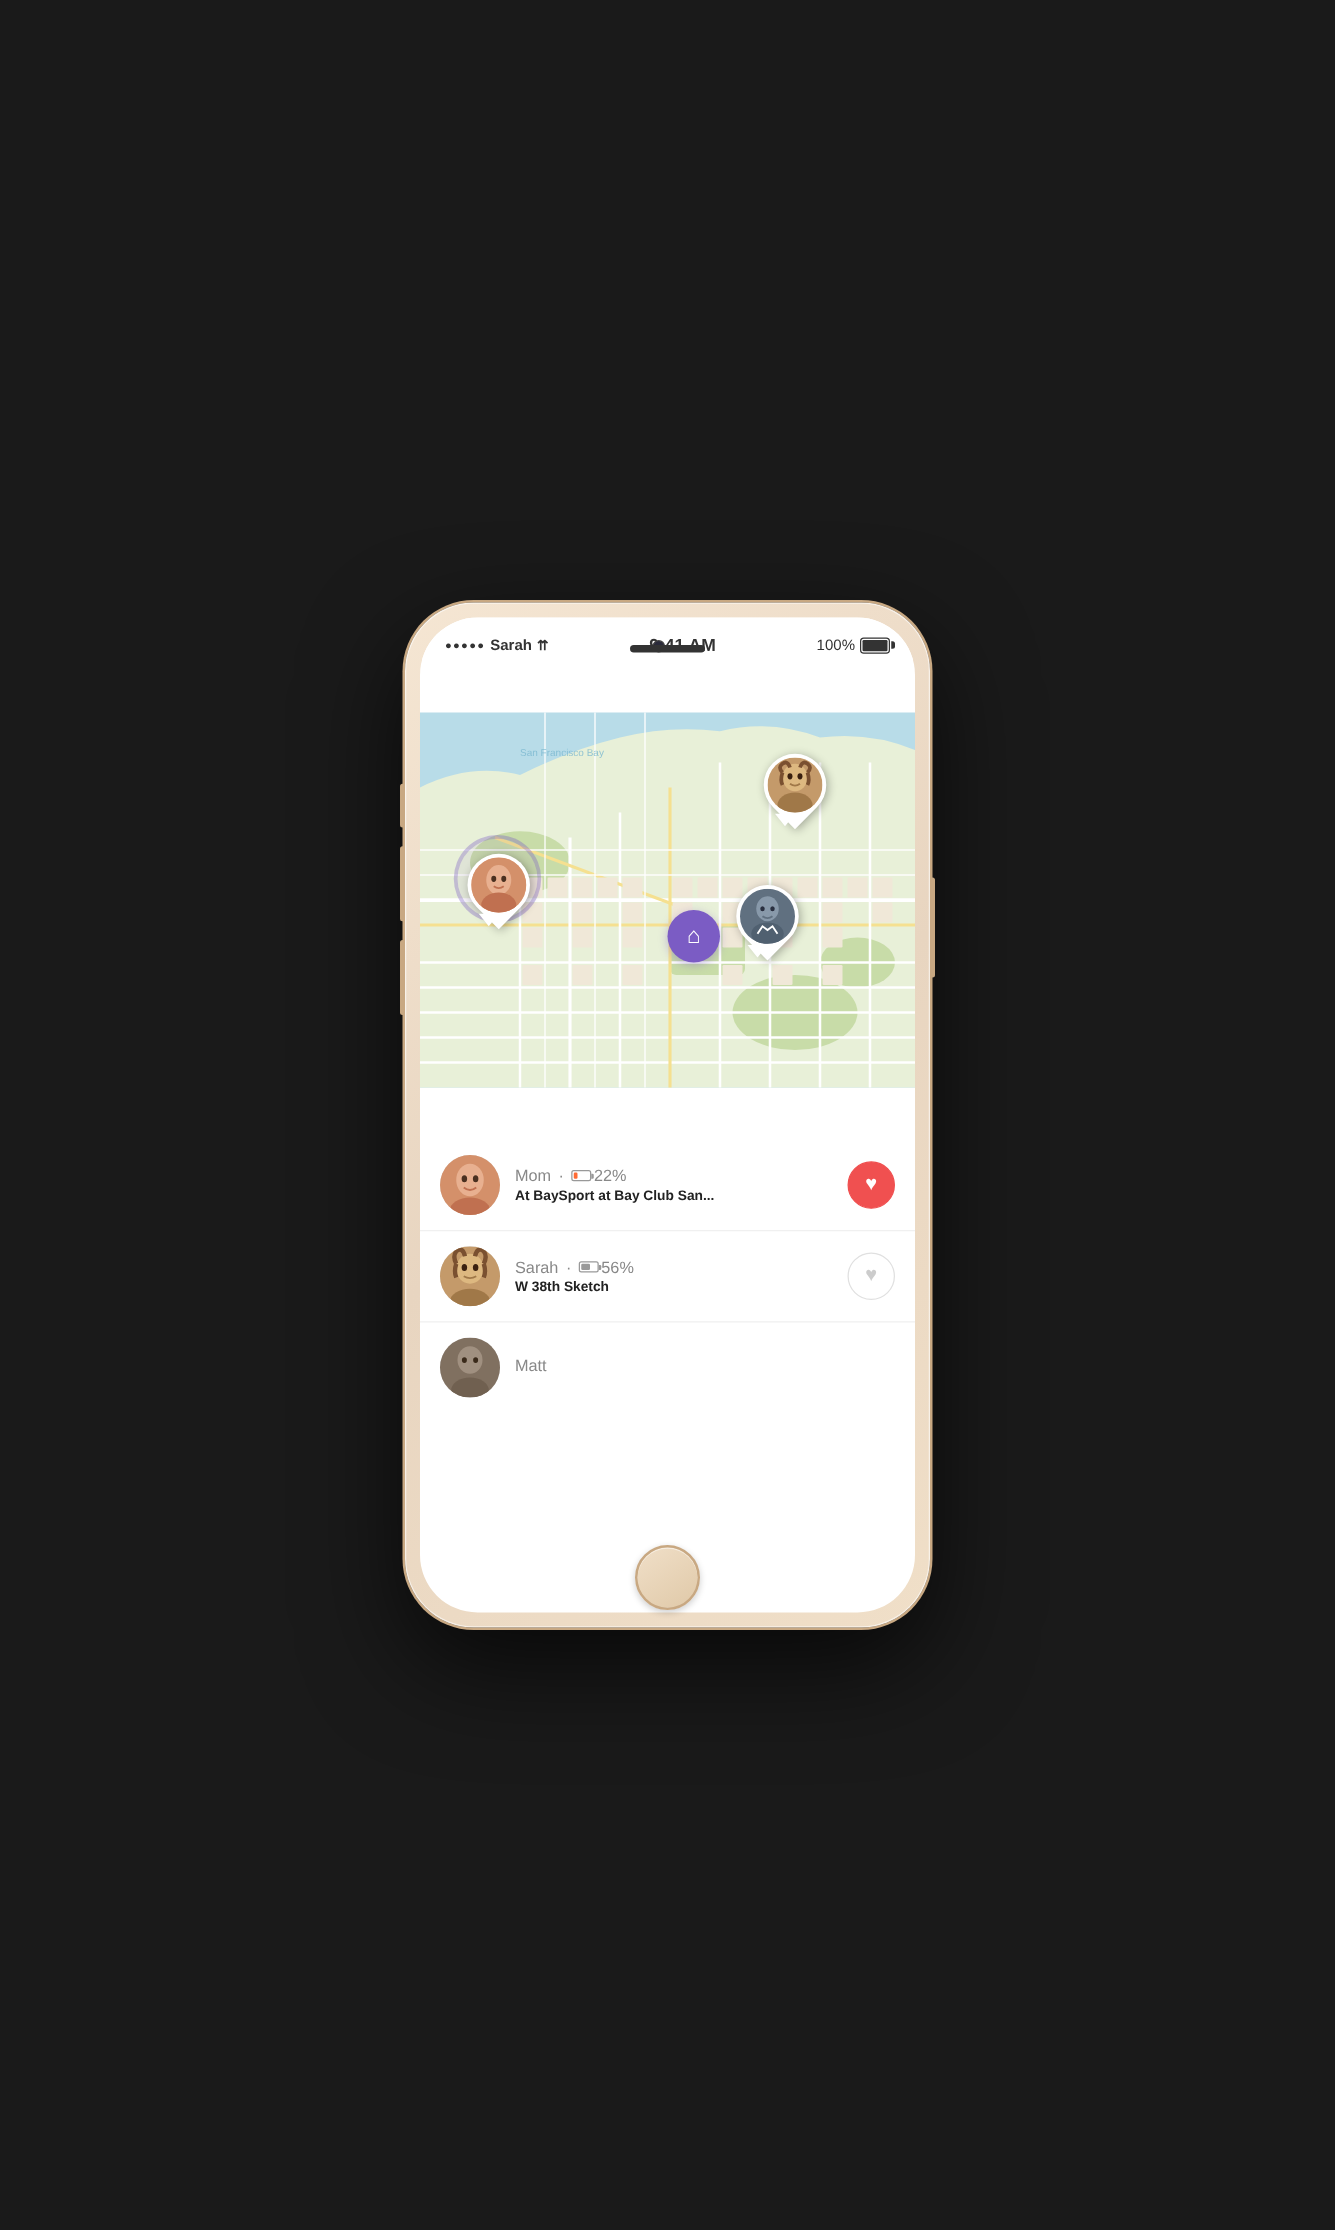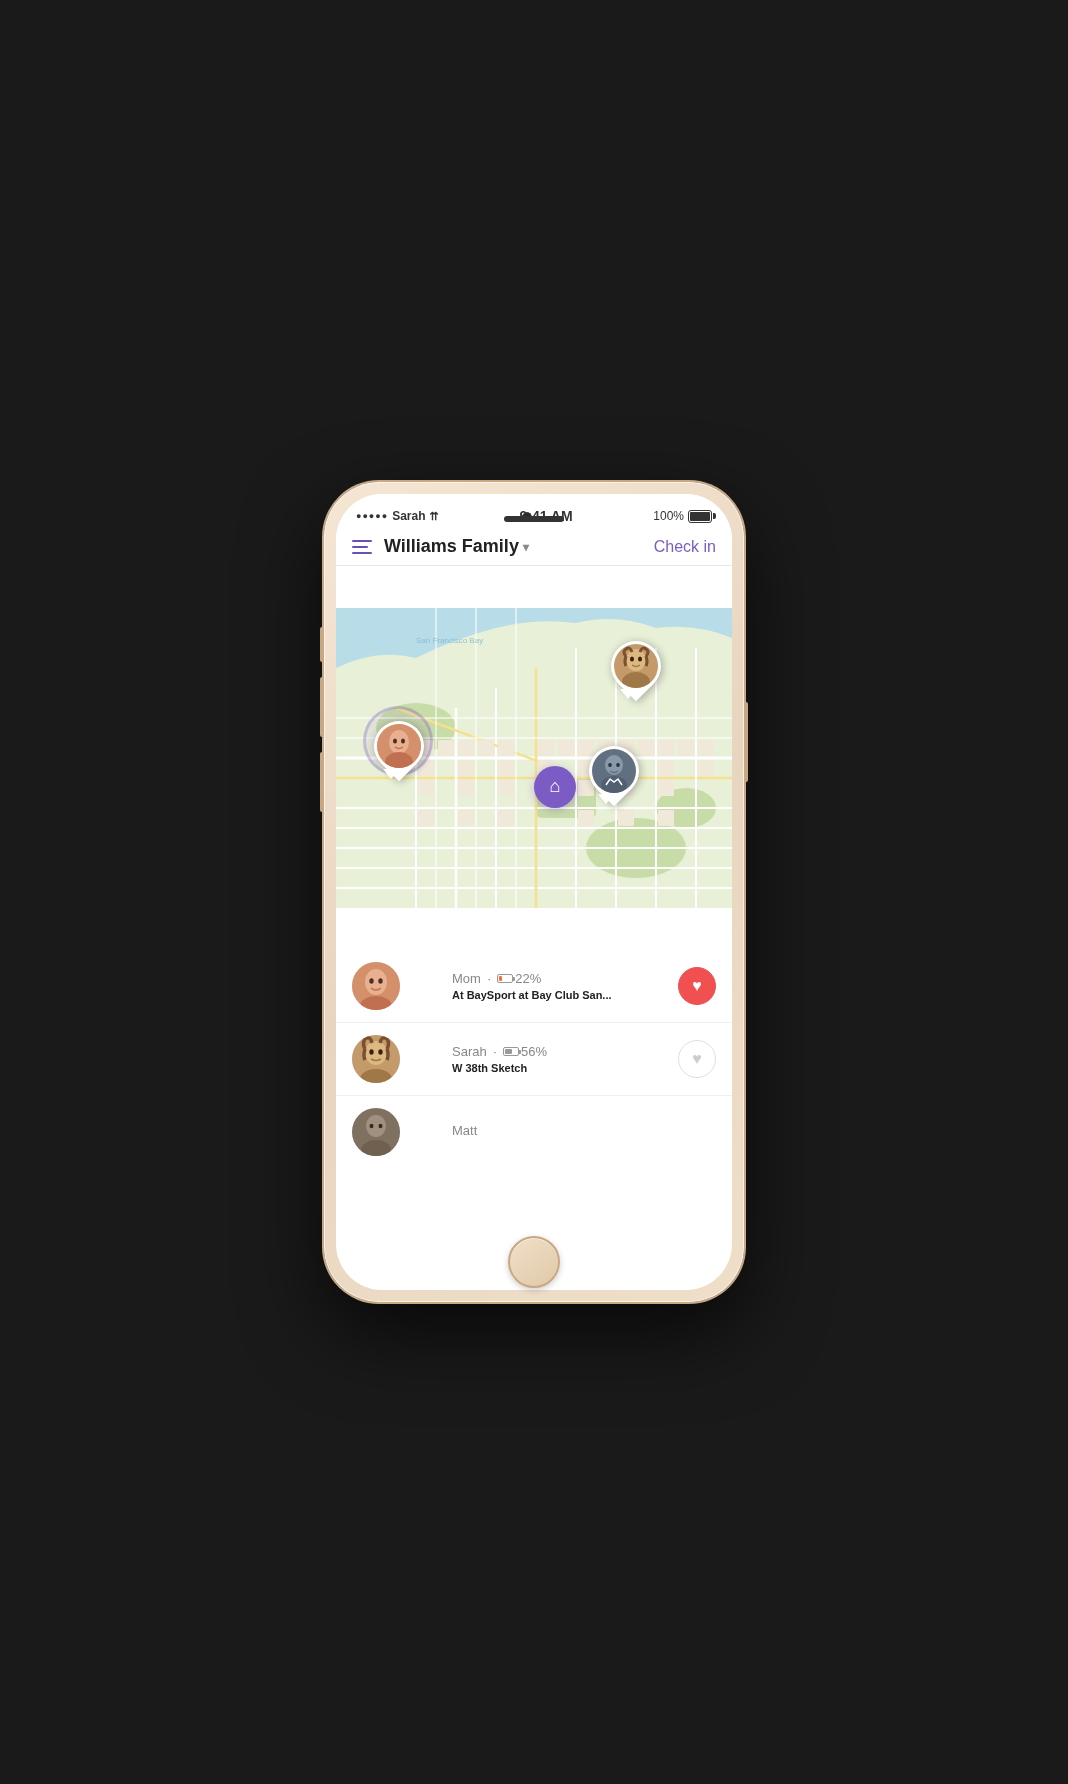--- a/index.html
+++ b/index.html
@@ -209,21 +209,20 @@
       border-radius: 50%;
       overflow: hidden;
       flex-shrink: 0;
       background: #ddd;
       display: flex;
       align-items: center;
       justify-content: center;
     }
     .member-info {
       flex: 1;
-      margin-left: 40px;
     }
     .member-name-row {
       display: flex;
       align-items: center;
       gap: 6px;
       font-size: 13px;
       color: #888;
       margin-bottom: 3px;
     }
     .battery-small {
@@ -332,32 +331,20 @@
       </div>
       <div class="status-time">9:41 AM</div>
       <div class="status-right">
         <span class="battery-pct">100%</span>
         <div class="battery-icon">
           <div class="battery-fill"></div>
         </div>
       </div>
     </div>
 
-    <div class="nav-bar">
-      <div class="hamburger-icon">
-        <div class="hamburger-line"></div>
-        <div class="hamburger-line"></div>
-        <div class="hamburger-line"></div>
-      </div>
-      <div class="nav-title">
-        <span>Williams Family</span>
-        <span class="nav-dropdown-arrow">▾</span>
-      </div>
-      <div class="check-in-btn">Check in</div>
-    </div>
 
     <div class="map-container">
       
       <svg class="map-svg" viewBox="0 0 396 300" xmlns="http://www.w3.org/2000/svg">
 
         <rect width="396" height="300" fill="#b8dce8"></rect>
 
         <path d="M0,60 Q40,40 80,50 Q120,30 160,20 Q200,10 240,15 Q280,5 320,20 Q360,15 396,30 L396,300 L0,300 Z" fill="#e8f0d8"></path>
 
         <ellipse cx="80" cy="120" rx="40" ry="25" fill="#c8dca8"></ellipse>

